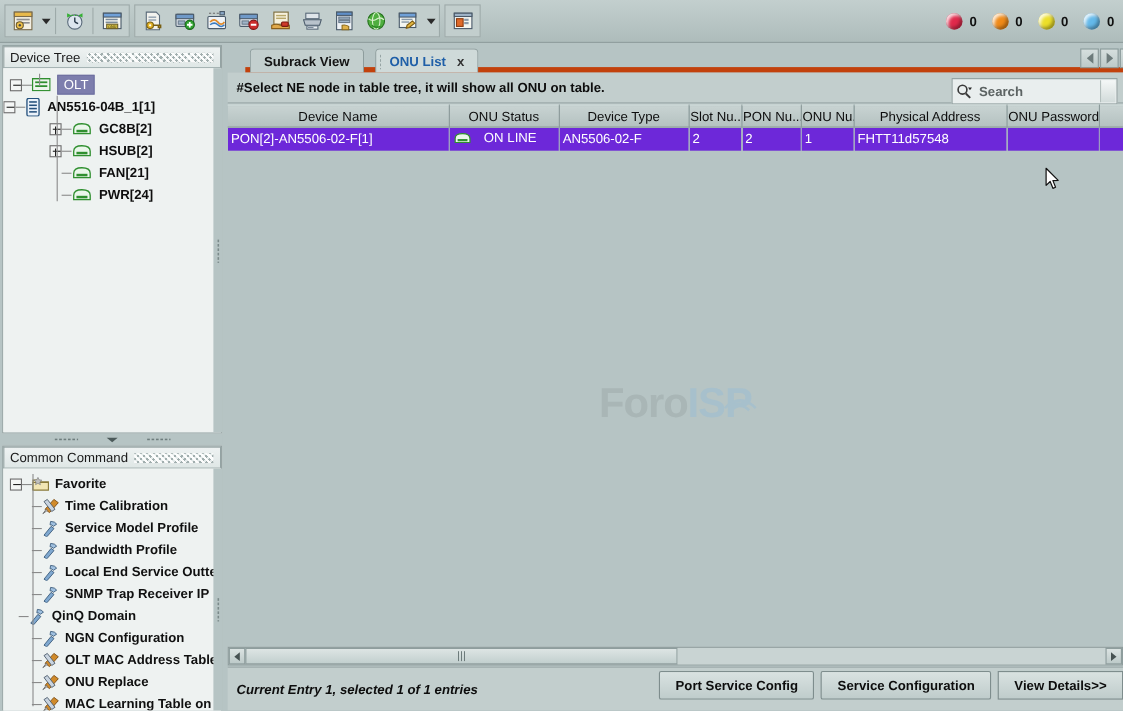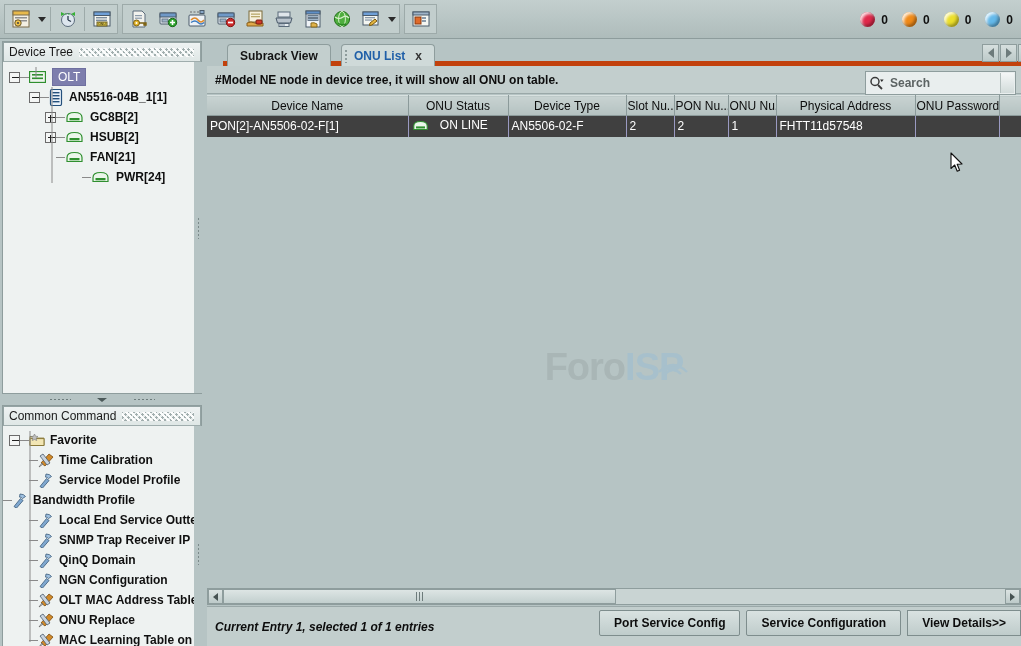--- a/index.html
+++ b/index.html
@@ -200,21 +200,21 @@
   table.grid { border-collapse: collapse; width: 100%; table-layout: fixed; }
   table.grid th {
     height: 20px; background: linear-gradient(to bottom,#c8d3d2,#b4c1c0);
     border-right: 1px solid #8b9a9a; border-bottom: 1px solid #8b9a9a;
     border-top: 1px solid #d8e1e0;
     font-size: 12px; font-weight: normal; color: #0d0d0d;
     text-align: center; overflow: hidden; white-space: nowrap; margin-top: 24px;
   }
   table.grid td {
     height: 21px; font-size: 12px; color: #ffffff;
-    background: #404040; border-right: 1px solid #9a9ac2;
+    background: #6d28d9; border-right: 1px solid #9a9ac2;
     padding-left: 3px; white-space: nowrap; overflow: hidden;
   }
   td.center-ic { padding-left: 6px; }
   td .onuico { display: inline-block; vertical-align: -2px; margin-right: 8px; }
 
   #watermark {
     position: absolute; left: 0; top: 0; width: 814px; height: 544px;
     display: flex; align-items: center; justify-content: center;
     pointer-events: none;
   }
@@ -443,21 +443,21 @@
           <span class="ico-rack">
             <svg width="17" height="12" viewBox="0 0 17 12">
               <rect x="0.5" y="0.5" width="16" height="11" fill="#eef4ee" stroke="#2f8f2f" stroke-width="1.3"></rect>
               <rect x="3" y="3" width="11" height="1.6" fill="#2f8f2f"></rect>
               <rect x="3" y="6.5" width="11" height="1.6" fill="#2f8f2f"></rect>
             </svg>
           </span>
           <span class="tlabel sel">OLT</span>
         </div>
 
-        <div class="trow" style="padding-left:26px">
+        <div class="trow" style="">
           <span class="toggle"></span>
           <span class="tline"></span>
           <span class="ico-ne">
             <svg width="14" height="17" viewBox="0 0 14 17">
               <rect x="1.5" y="0.5" width="11" height="16" rx="1.5" fill="#eaf2fa" stroke="#24507c" stroke-width="1.2"></rect>
               <rect x="3.5" y="3" width="7" height="1.4" fill="#24507c"></rect>
               <rect x="3.5" y="6" width="7" height="1.4" fill="#24507c"></rect>
               <rect x="3.5" y="9" width="7" height="1.4" fill="#24507c"></rect>
               <rect x="3.5" y="12" width="7" height="1.4" fill="#24507c"></rect>
             </svg>
@@ -494,21 +494,21 @@
           <span class="tline"></span>
           <span class="ico-card">
             <svg width="19" height="12" viewBox="0 0 19 12">
               <path d="M2 10.5 h15 v-4 q0 -5 -7.5 -5 q-7.5 0 -7.5 5 z" fill="#eaf6ea" stroke="#2f8f2f" stroke-width="1.2"></path>
               <rect x="4.5" y="7" width="10" height="2.3" fill="#2f8f2f"></rect>
             </svg>
           </span>
           <span class="tlabel b">FAN[21]</span>
         </div>
 
-        <div class="trow" style="padding-left:68px">
+        <div class="trow" style="padding-left:42px">
           <span class="tspacer"></span>
           <span class="tline"></span>
           <span class="ico-card">
             <svg width="19" height="12" viewBox="0 0 19 12">
               <path d="M2 10.5 h15 v-4 q0 -5 -7.5 -5 q-7.5 0 -7.5 5 z" fill="#eaf6ea" stroke="#2f8f2f" stroke-width="1.2"></path>
               <rect x="4.5" y="7" width="10" height="2.3" fill="#2f8f2f"></rect>
             </svg>
           </span>
           <span class="tlabel b">PWR[24]</span>
         </div>
@@ -565,21 +565,21 @@
           <span class="tline"></span>
           <span class="ico-tool">
             <svg width="16" height="15" viewBox="0 0 16 15">
               <path d="M8 1 q4 0 5.5 2.5 l-3 2 q-1 -1.6 -3 -1.4 z" fill="#9fc0e0" stroke="#3a5a7a" stroke-width=".8"></path>
               <path d="M2 13.5 l6.5 -8 2.6 2 -6.6 7.6 z" fill="#7fa8d0" stroke="#3a5a7a" stroke-width=".8"></path>
             </svg>
           </span>
           <span class="tlabel">Service Model Profile</span>
         </div>
 
-        <div class="crow" style="">
+        <div class="crow" style="padding-left:26px">
           <span class="tline"></span>
           <span class="ico-tool">
             <svg width="16" height="15" viewBox="0 0 16 15">
               <path d="M8 1 q4 0 5.5 2.5 l-3 2 q-1 -1.6 -3 -1.4 z" fill="#9fc0e0" stroke="#3a5a7a" stroke-width=".8"></path>
               <path d="M2 13.5 l6.5 -8 2.6 2 -6.6 7.6 z" fill="#7fa8d0" stroke="#3a5a7a" stroke-width=".8"></path>
             </svg>
           </span>
           <span class="tlabel">Bandwidth Profile</span>
         </div>
 
@@ -598,21 +598,21 @@
           <span class="tline"></span>
           <span class="ico-tool">
             <svg width="16" height="15" viewBox="0 0 16 15">
               <path d="M8 1 q4 0 5.5 2.5 l-3 2 q-1 -1.6 -3 -1.4 z" fill="#9fc0e0" stroke="#3a5a7a" stroke-width=".8"></path>
               <path d="M2 13.5 l6.5 -8 2.6 2 -6.6 7.6 z" fill="#7fa8d0" stroke="#3a5a7a" stroke-width=".8"></path>
             </svg>
           </span>
           <span class="tlabel">SNMP Trap Receiver IP</span>
         </div>
 
-        <div class="crow" style="padding-left:26px">
+        <div class="crow" style="padding-left:14px">
           <span class="tline"></span>
           <span class="ico-tool">
             <svg width="16" height="15" viewBox="0 0 16 15">
               <path d="M8 1 q4 0 5.5 2.5 l-3 2 q-1 -1.6 -3 -1.4 z" fill="#9fc0e0" stroke="#3a5a7a" stroke-width=".8"></path>
               <path d="M2 13.5 l6.5 -8 2.6 2 -6.6 7.6 z" fill="#7fa8d0" stroke="#3a5a7a" stroke-width=".8"></path>
             </svg>
           </span>
           <span class="tlabel">QinQ Domain</span>
         </div>
 
@@ -691,21 +691,21 @@
         <div class="navbtn">
             <span class="ra"></span>
           </div>
         <div class="navbtn">
             <span class="da"></span>
           </div>
       </div>
     </div>
 
     <div id="hintbar">
-      <span>#Model NE node in device tree, it will show all ONU on table.</span>
+      <span>#Select NE node in table tree, it will show all ONU on table.</span>
     </div>
 
     <div id="searchbox">
       <span class="mag">
         <svg width="16" height="14" viewBox="0 0 16 14">
           <circle cx="6" cy="5.5" r="4" fill="none" stroke="#3a3a3a" stroke-width="1.5"></circle>
           <path d="M9 9 l4 4" stroke="#3a3a3a" stroke-width="1.8"></path>
           <path d="M11 3.5 l3.6 0 -1.8 2.6 z" fill="#2a2a2a"></path>
         </svg>
       </span>

